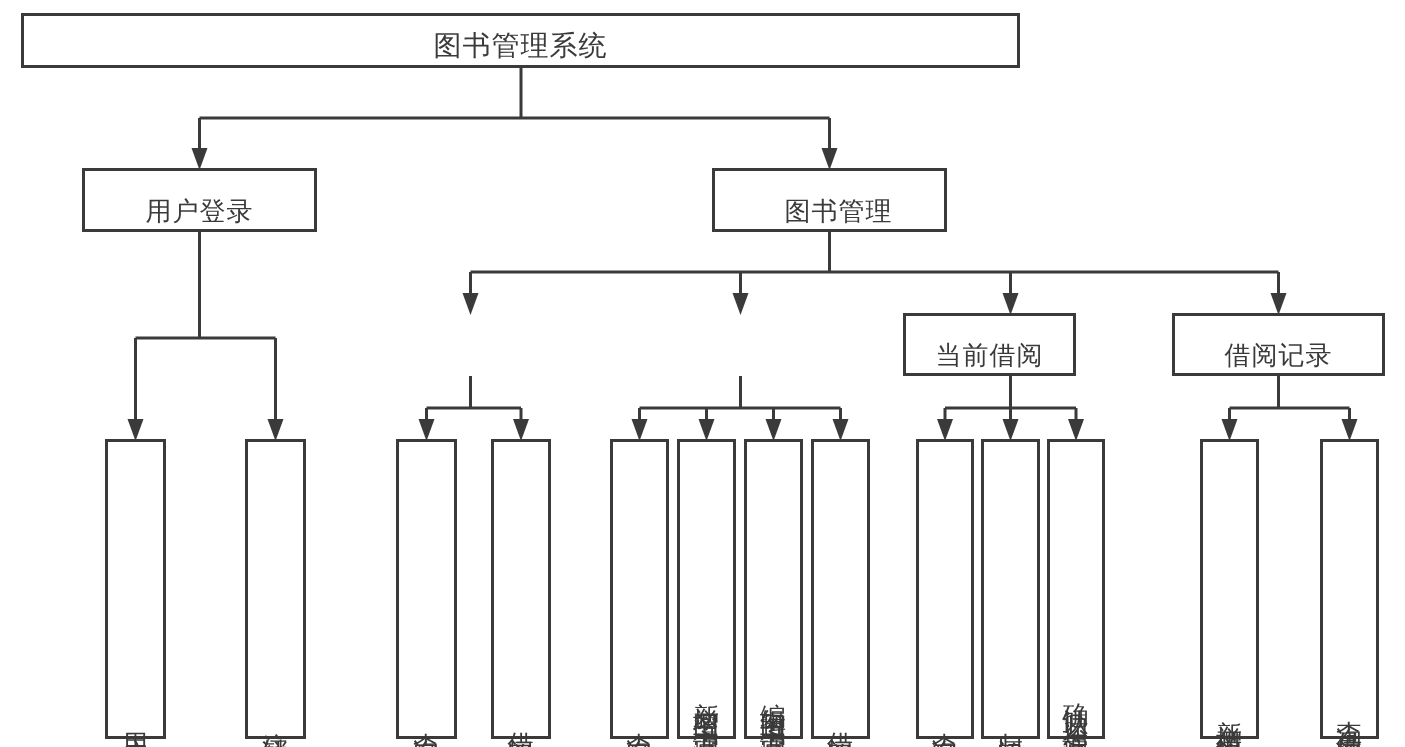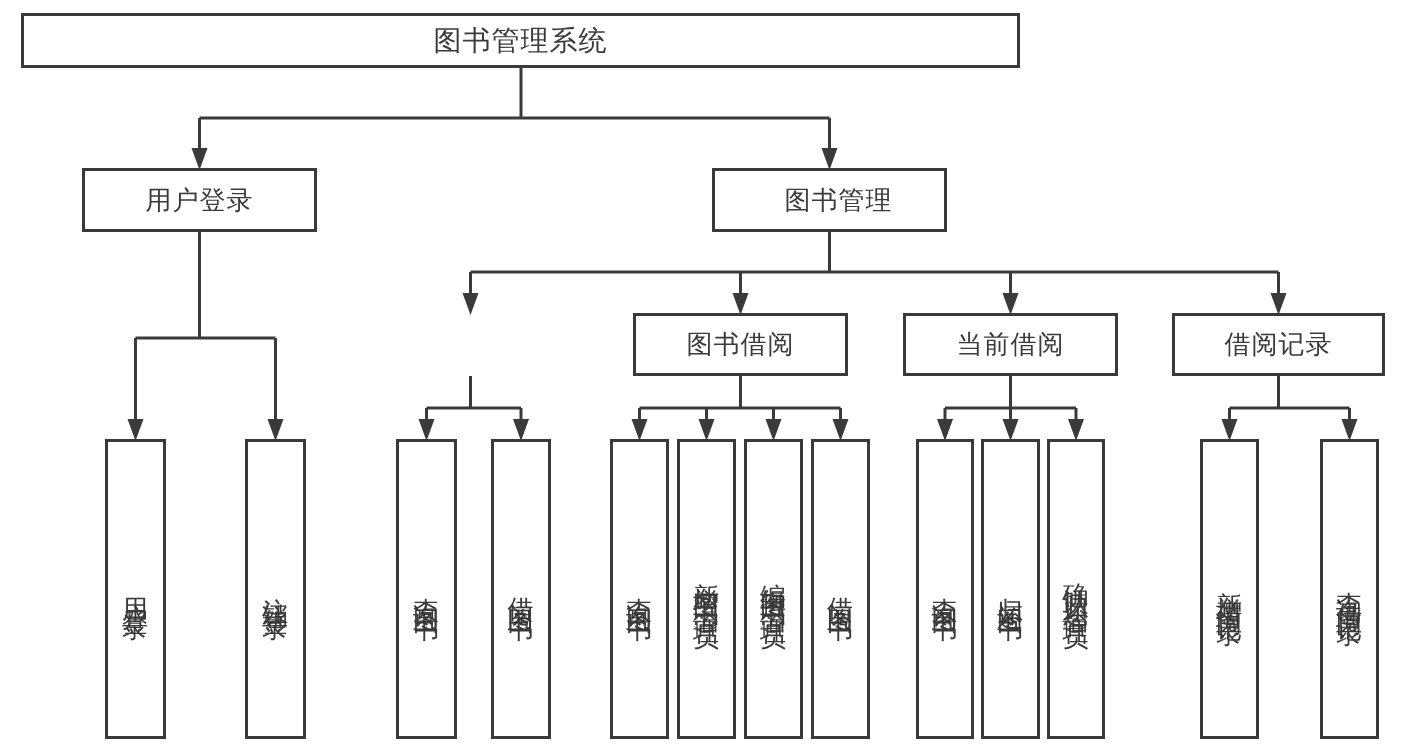--- a/index.html
+++ b/index.html
@@ -21,21 +21,21 @@
     top: 0;
     z-index: 1;
   }
   .node {
     position: absolute;
     box-sizing: border-box;
     border: 3px solid #3a3a3a;
     background: #ffffff;
     color: #3a3a3a;
     display: flex;
-    align-items: center;
+    align-items: flex-end;
     justify-content: center;
     z-index: 2;
   }
   .hbox {
     font-size: 26px;
     letter-spacing: 1px;
     white-space: nowrap;
   }
   .hbox.root {
     font-size: 28px;
@@ -107,24 +107,21 @@
     <span>图书管理系统</span>
   </div>
 
   <div class="node hbox" style="left:82px; top:168px; width:235px; height:64px;">
     <span>用户登录</span>
   </div>
   <div class="node hbox" style="left:712px; top:168px; width:235px; height:64px;padding-left:18px;">
     <span>图书管理</span>
   </div>
 
-  <div class="node hbox" style="left:633px; top:313px; width:215px; height:63px;">
-    <span>图书借阅</span>
-  </div>
-  <div class="node hbox" style="left:903px; top:313px; width:215px; height:63px;">
+  <div class="node hbox" style="left:903px; top:313px; width:173px; height:63px;">
     <span>当前借阅</span>
   </div>
   <div class="node hbox" style="left:1172px; top:313px; width:213px; height:63px;">
     <span>借阅记录</span>
   </div>
 
   <div class="node vbox" style="left:105px; top:439px; width:61px; height:300px;">
     <span class="vtext">用户登录</span>
   </div>
   <div class="node vbox" style="left:245px; top:439px; width:61px; height:300px;">

